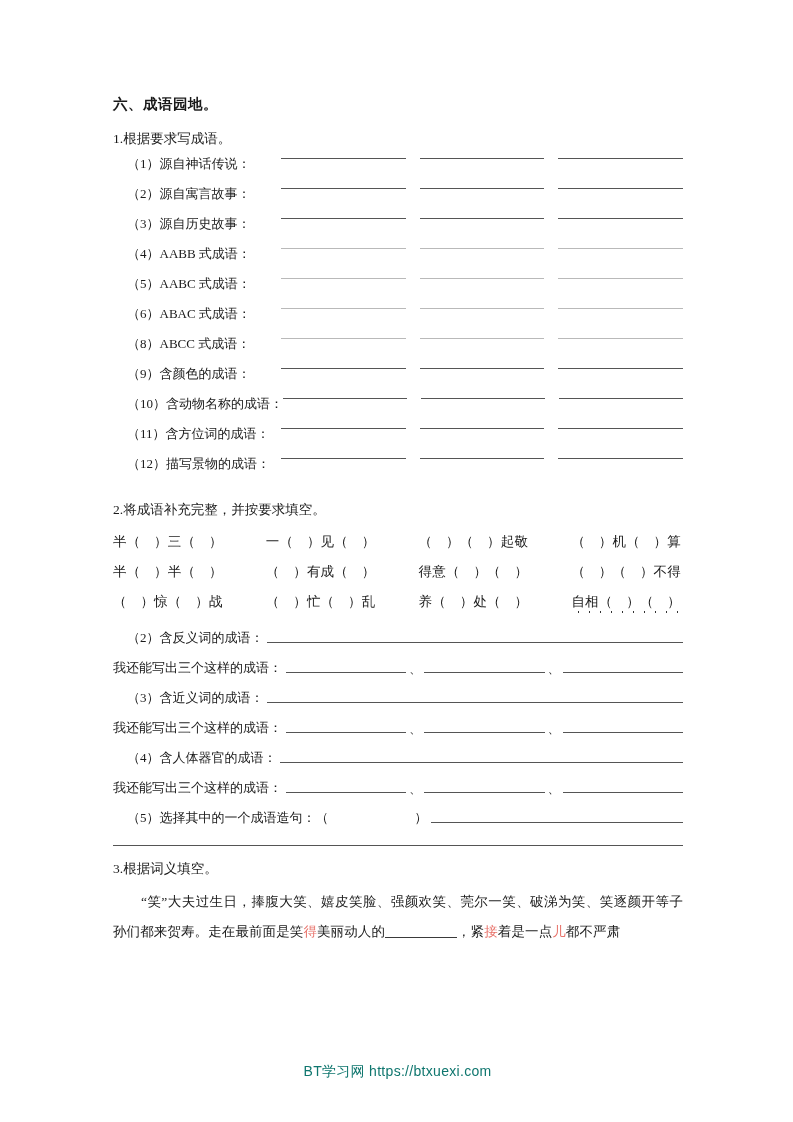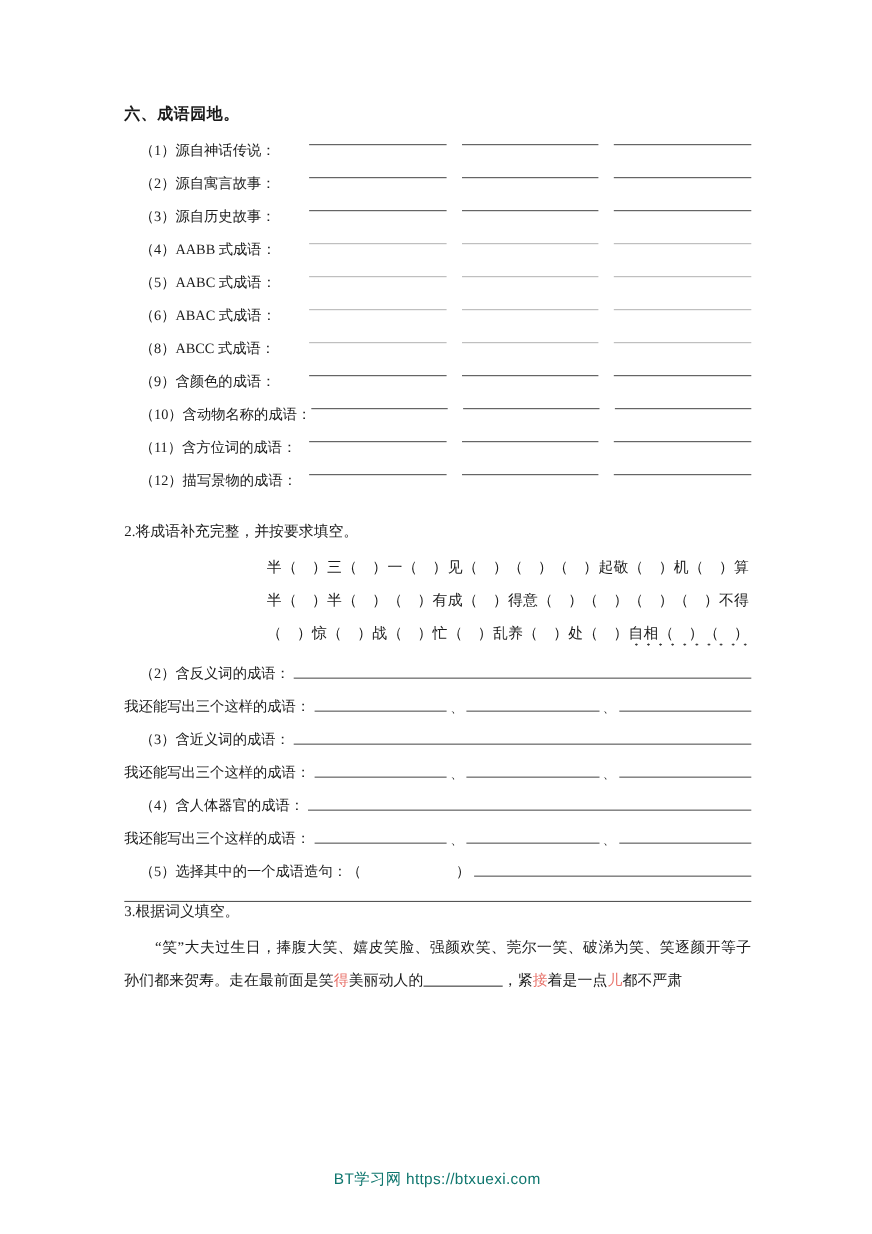--- a/index.html
+++ b/index.html
@@ -75,21 +75,21 @@
   .bl.heavy { border-bottom: 1.6px solid #555; }
 
   
   .idiom-row {
     font-size: 13.5px;
     letter-spacing: 0.2px;
     height: 30px;
     line-height: 30px;
     white-space: nowrap;
     display: flex;
-    justify-content: flex-end;
+    justify-content: space-between;
     padding-right: 2px;
   }
   .idiom-row .cell { display: inline-block; }
   .dotted {
     border-bottom: none;
     position: relative;
   }
   .dotted::after {
     content: "";
     position: absolute;
@@ -182,20 +182,21 @@
   }
 </style>
 </head>
 <body>
 
 <div class="page">
   <div class="content">
 
     <div class="section-title">六、成语园地。</div>
 
+    <div class="q-title">1.根据要求写成语。</div>
 
     <div id="q1-list">
         <div class="req-row">
           <div class="req-label">（1）源自神话传说：</div>
           <div class="req-blanks">
             <div class="bl heavy"></div>
             <div class="bl heavy"></div>
             <div class="bl heavy"></div>
           </div>
         </div>
@@ -349,21 +350,21 @@
         </div>
         <div class="sub-row">
           <div class="lbl indent">（5）选择其中的一个成语造句：</div>
           <span class="paren-gap"><span>（</span><i></i><span>）</span></span>
           <div class="long"></div>
         </div>
       </div>
 
     <div class="full-line"></div>
 
-    <div class="q-title" style="">3.根据词义填空。</div>
+    <div class="q-title" style="margin-top:14px;">3.根据词义填空。</div>
 
     <div class="prose">
       <span class="indent2"></span><span>“笑”大夫过生日，捧腹大笑、嬉皮笑脸、强颜欢笑、莞尔一笑、破涕为笑、笑逐颜开等子孙们都来贺寿。走在最前面是笑</span><span class="hl">得</span><span>美丽动人的</span><span class="inline-blank"></span><span>，紧</span><span class="hl">接</span><span>着是一点</span><span class="hl">儿</span><span>都不严肃</span>
     </div>
 
   </div>
 
   <div class="watermark">BT学习网 https://btxuexi.com</div>
 </div>
 

